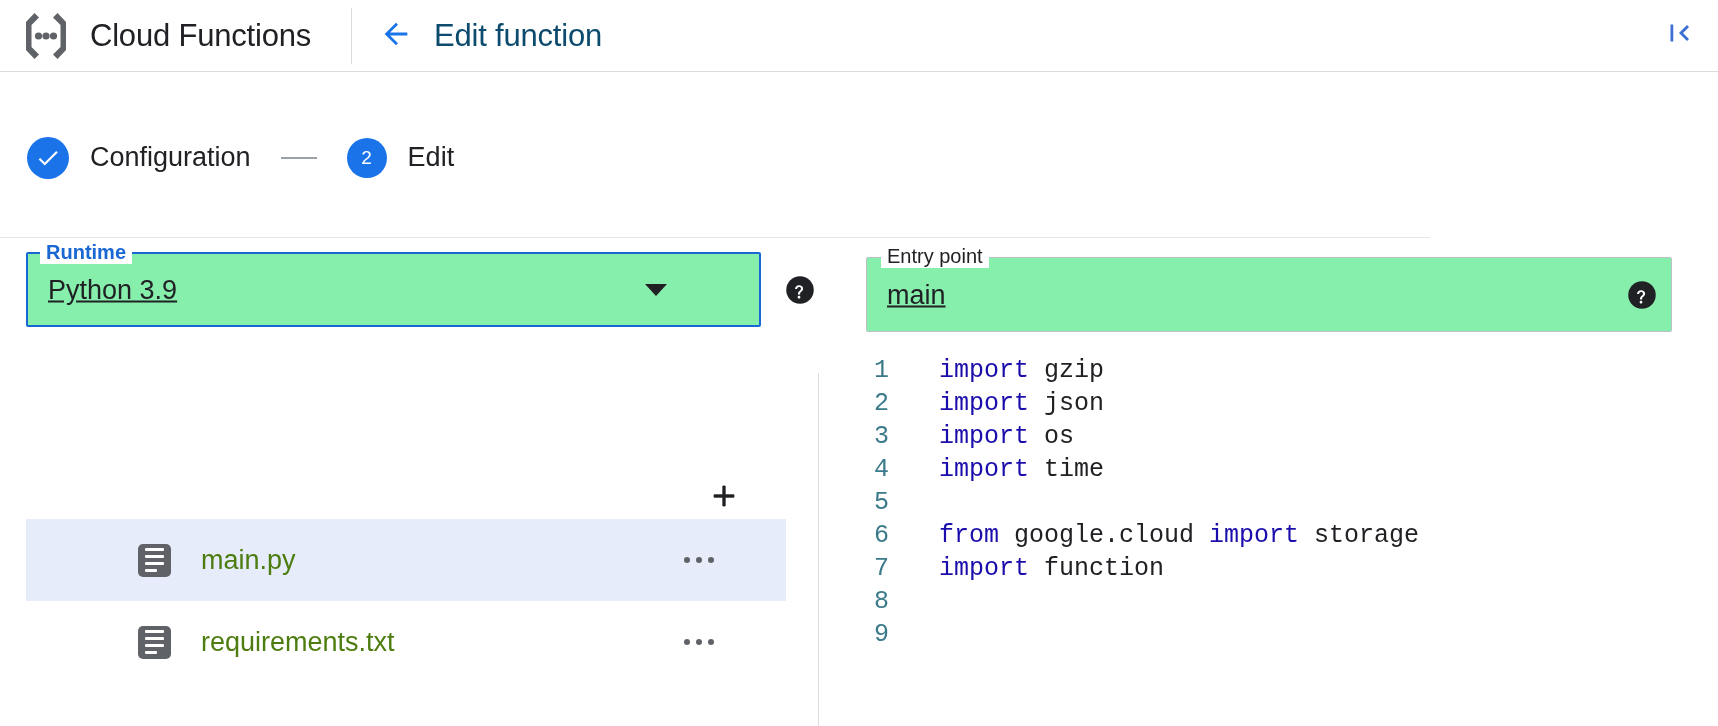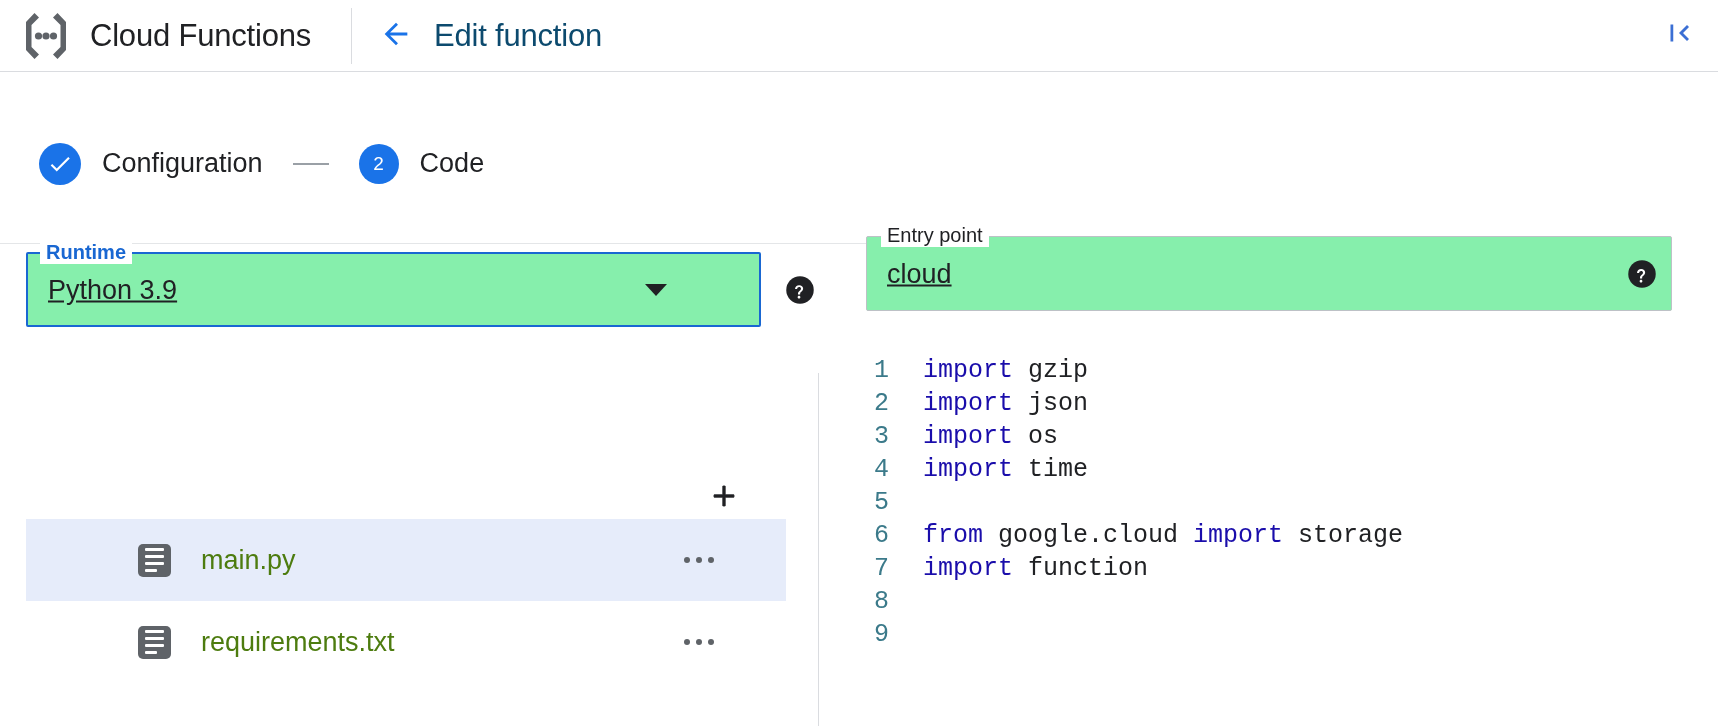--- a/index.html
+++ b/index.html
@@ -45,24 +45,24 @@
   }
   .collapse-btn {
     position: absolute; right: 16px; top: 12px;
     width: 46px; height: 46px;
     display:flex; align-items:center; justify-content:center;
     border-radius: 50%;
   }
 
   
   .stepper {
-    position: absolute; left: 0; top: 84px; width: 1430px; height: 160px;
+    position: absolute; left: 0; top: 78px; width: 1430px; height: 160px;
     border-bottom: 1px solid #e4e6e8;
     box-sizing: border-box;
-    display: flex; align-items: center; padding-left: 12px;
+    display: flex; align-items: center;
   }
   .step { display: flex; align-items: center; }
   .step-1 { margin-left: 27px; }
   .step-icon-done {
     width: 42px; height: 42px; border-radius: 50%; background: #1a73e8;
     display:flex; align-items:center; justify-content:center;
   }
   .step-icon-num {
     width: 40px; height: 40px; border-radius: 50%; background: #1a73e8;
     display:flex; align-items:center; justify-content:center;
@@ -104,21 +104,21 @@
   .help-icon {
     position: absolute; right: 14px; top: 50%; transform: translateY(-50%);
     width: 30px; height: 30px;
   }
 
   
   #runtime-field { left: 26px; top: 19px; width: 735px; height: 75px; }
   #runtime-field .sel-arrow { right: 92px; }
 
   
-  #entry-field { left: 866px; top: 3px; width: 806px; height: 75px; padding-left: 15px; }
+  #entry-field { left: 866px; top: 24px; width: 806px; height: 75px; padding-left: 15px; }
 
   
   #source-field { left: 26px; top: 137px; width: 694px; height: 73px; }
   .src-code-icon {
     position: absolute; left: 20px; top: 50%; transform: translateY(-50%);
     width: 36px; height: 36px; border-radius: 7px; background: #202124;
     display:flex; align-items:center; justify-content:center;
   }
 
   
@@ -165,21 +165,21 @@
     position: absolute; left: 819px; top: 123px; width: 899px; height: 370px;
     background: #fff; overflow: hidden;
   }
   .code-line { display: flex; align-items: baseline; height: 33px; }
   .ln {
     width: 70px; flex: 0 0 70px; text-align: right;
     font-family: "Liberation Mono", "DejaVu Sans Mono", monospace;
     font-size: 25px; color: #3b7a8a; user-select:none;
   }
   .code {
-    margin-left: 34px;
+    margin-left: 50px;
     font-family: "Liberation Mono", "DejaVu Sans Mono", monospace;
     font-size: 25px; color: #202124; white-space: pre;
   }
   .kw { color: #1a0dab; }
 </style>
 </head>
 <body>
 
 <div class="page">
 
@@ -225,41 +225,41 @@
           <path d="M9 16.2 4.8 12l-1.4 1.4L9 19 21 7l-1.4-1.4z" fill="#ffffff"></path>
         </svg>
       </span>
       <span class="step-label">Configuration</span>
     </div>
 
     <div class="step-connector"></div>
 
     <div class="step">
       <span class="step-icon-num">2</span>
-      <span class="step-label">Code</span>
+      <span class="step-label">Edit</span>
     </div>
   </div>
 
   <div class="content">
 
     <div class="field focused" id="runtime-field">
       <span class="field-label">Runtime</span>
       <span class="field-value">Python 3.9</span>
       <span class="sel-arrow"></span>
     </div>
     <span style="position:absolute; left:785px; top:42px; width:30px; height:30px;">
       <svg width="30" height="30" viewBox="0 0 24 24" aria-hidden="true">
         <circle cx="12" cy="12" r="11" fill="#202124"></circle>
         <path d="M12.1 15.6h-1.7v-.6c0-.9.3-1.5 1.1-2.2l.7-.6c.4-.4.6-.8.6-1.3 0-.8-.6-1.3-1.5-1.3-.9 0-1.5.6-1.6 1.5H8c.1-1.8 1.5-3 3.3-3 1.9 0 3.2 1.1 3.2 2.7 0 .9-.4 1.6-1.2 2.3l-.6.5c-.4.4-.6.8-.6 1.4zm-.9 3.2c-.6 0-1.1-.5-1.1-1.1s.5-1.1 1.1-1.1 1.1.5 1.1 1.1-.5 1.1-1.1 1.1z" fill="#ffffff"></path>
       </svg>
     </span>
 
     <div class="field" id="entry-field">
       <span class="field-label">Entry point</span>
-      <span class="field-value">cloud</span>
+      <span class="field-value">main</span>
       <span class="help-icon">
         <svg width="30" height="30" viewBox="0 0 24 24" aria-hidden="true">
           <circle cx="12" cy="12" r="11" fill="#202124"></circle>
           <path d="M12.1 15.6h-1.7v-.6c0-.9.3-1.5 1.1-2.2l.7-.6c.4-.4.6-.8.6-1.3 0-.8-.6-1.3-1.5-1.3-.9 0-1.5.6-1.6 1.5H8c.1-1.8 1.5-3 3.3-3 1.9 0 3.2 1.1 3.2 2.7 0 .9-.4 1.6-1.2 2.3l-.6.5c-.4.4-.6.8-.6 1.4zm-.9 3.2c-.6 0-1.1-.5-1.1-1.1s.5-1.1 1.1-1.1 1.1.5 1.1 1.1-.5 1.1-1.1 1.1z" fill="#ffffff"></path>
         </svg>
       </span>
     </div>
 
 
     <div class="add-file-btn">

